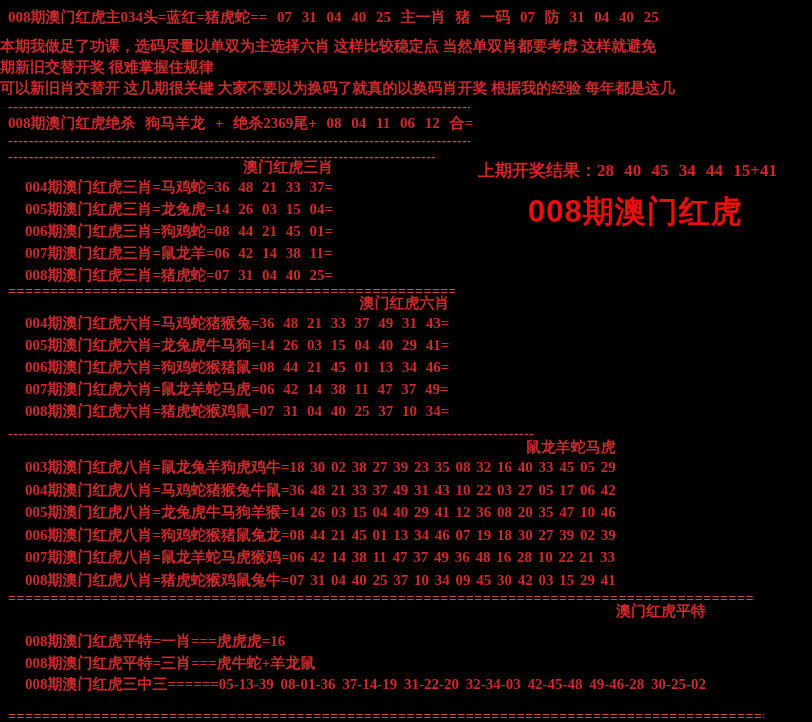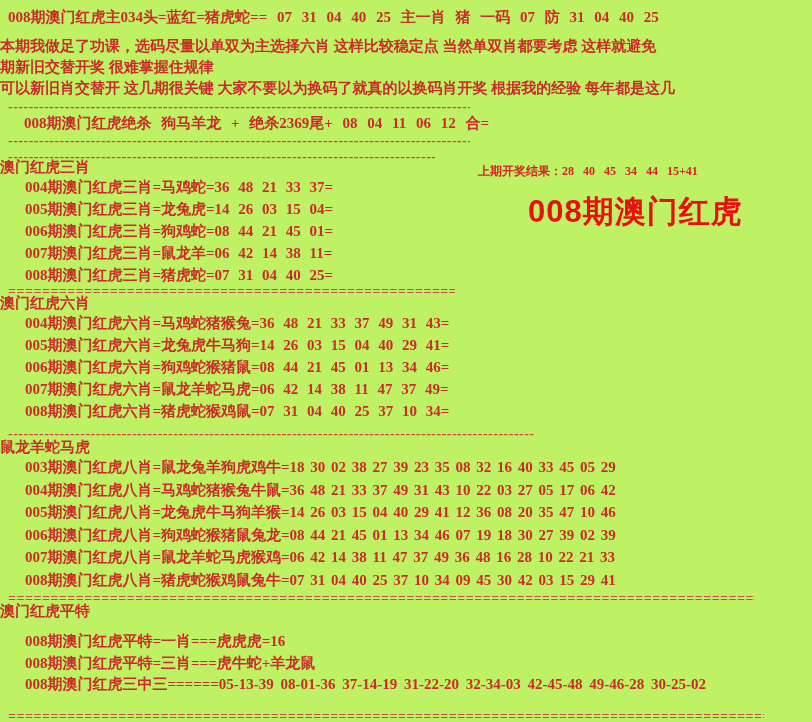--- a/index.html
+++ b/index.html
@@ -1,37 +1,37 @@
 <!DOCTYPE html>
 <html><head>
 <meta charset="utf-8">
 <style>
   html,body{margin:0;padding:0;background:#ffffff;}
   .page{
-    position:relative;width:812px;height:722px;background:#bef264;overflow:hidden;
+    position:relative;width:812px;height:722px;background:#000000;overflow:hidden;
     font-family:"Liberation Serif","DejaVu Serif",serif;font-weight:bold;
     color:#cb2b2b;
   }
   .abs{position:absolute;left:0;}
   .line1{padding-left:8px;font-size:15px;line-height:22px;white-space:nowrap;word-spacing:6px;}
   .note{padding-left:0;font-size:15px;}
   .note-line{line-height:21px;white-space:nowrap;}
-  .kill{padding-left:8px;font-size:15px;line-height:22px;white-space:nowrap;word-spacing:6px;margin-left:16px;}
+  .kill{padding-left:8px;font-size:15px;line-height:22px;white-space:nowrap;word-spacing:6px;}
   .sep{
     margin-left:8px;height:13px;line-height:13px;overflow:hidden;white-space:nowrap;
     font-size:14px;color:#d04848;letter-spacing:0.5px;
   }
   .w470{width:462px}.w435{width:427px}.w455{width:447px}.w535{width:527px}.w755{width:747px}.w760{width:756px}
-  .section .sec-title{font-size:15px;line-height:18px;white-space:nowrap;}
+  .section .sec-title{font-size:15px;line-height:18px;white-space:nowrap;text-align:right;}
   .section .rows{padding-left:25px;font-size:15px;}
   .prow{line-height:22px;white-space:nowrap;word-spacing:5px;}
   .sec-eight .prow{line-height:22.5px;word-spacing:2px;}
   .sec-pingte .prow{word-spacing:3px;}
   .last-draw{
-    position:absolute;left:478px;top:160px;font-size:12px;line-height:22px;
+    position:absolute;left:478px;top:160px;font-size:17px;line-height:22px;
     white-space:nowrap;word-spacing:6px;color:#d42525;
   }
   .big-title{
     position:absolute;left:528px;top:192px;font-size:31px;line-height:40px;
     white-space:nowrap;color:#ea0f0f;letter-spacing:1px;
     font-family:"Liberation Sans","DejaVu Sans",sans-serif;font-weight:900;
   }
 </style>
 </head>
 <body>

